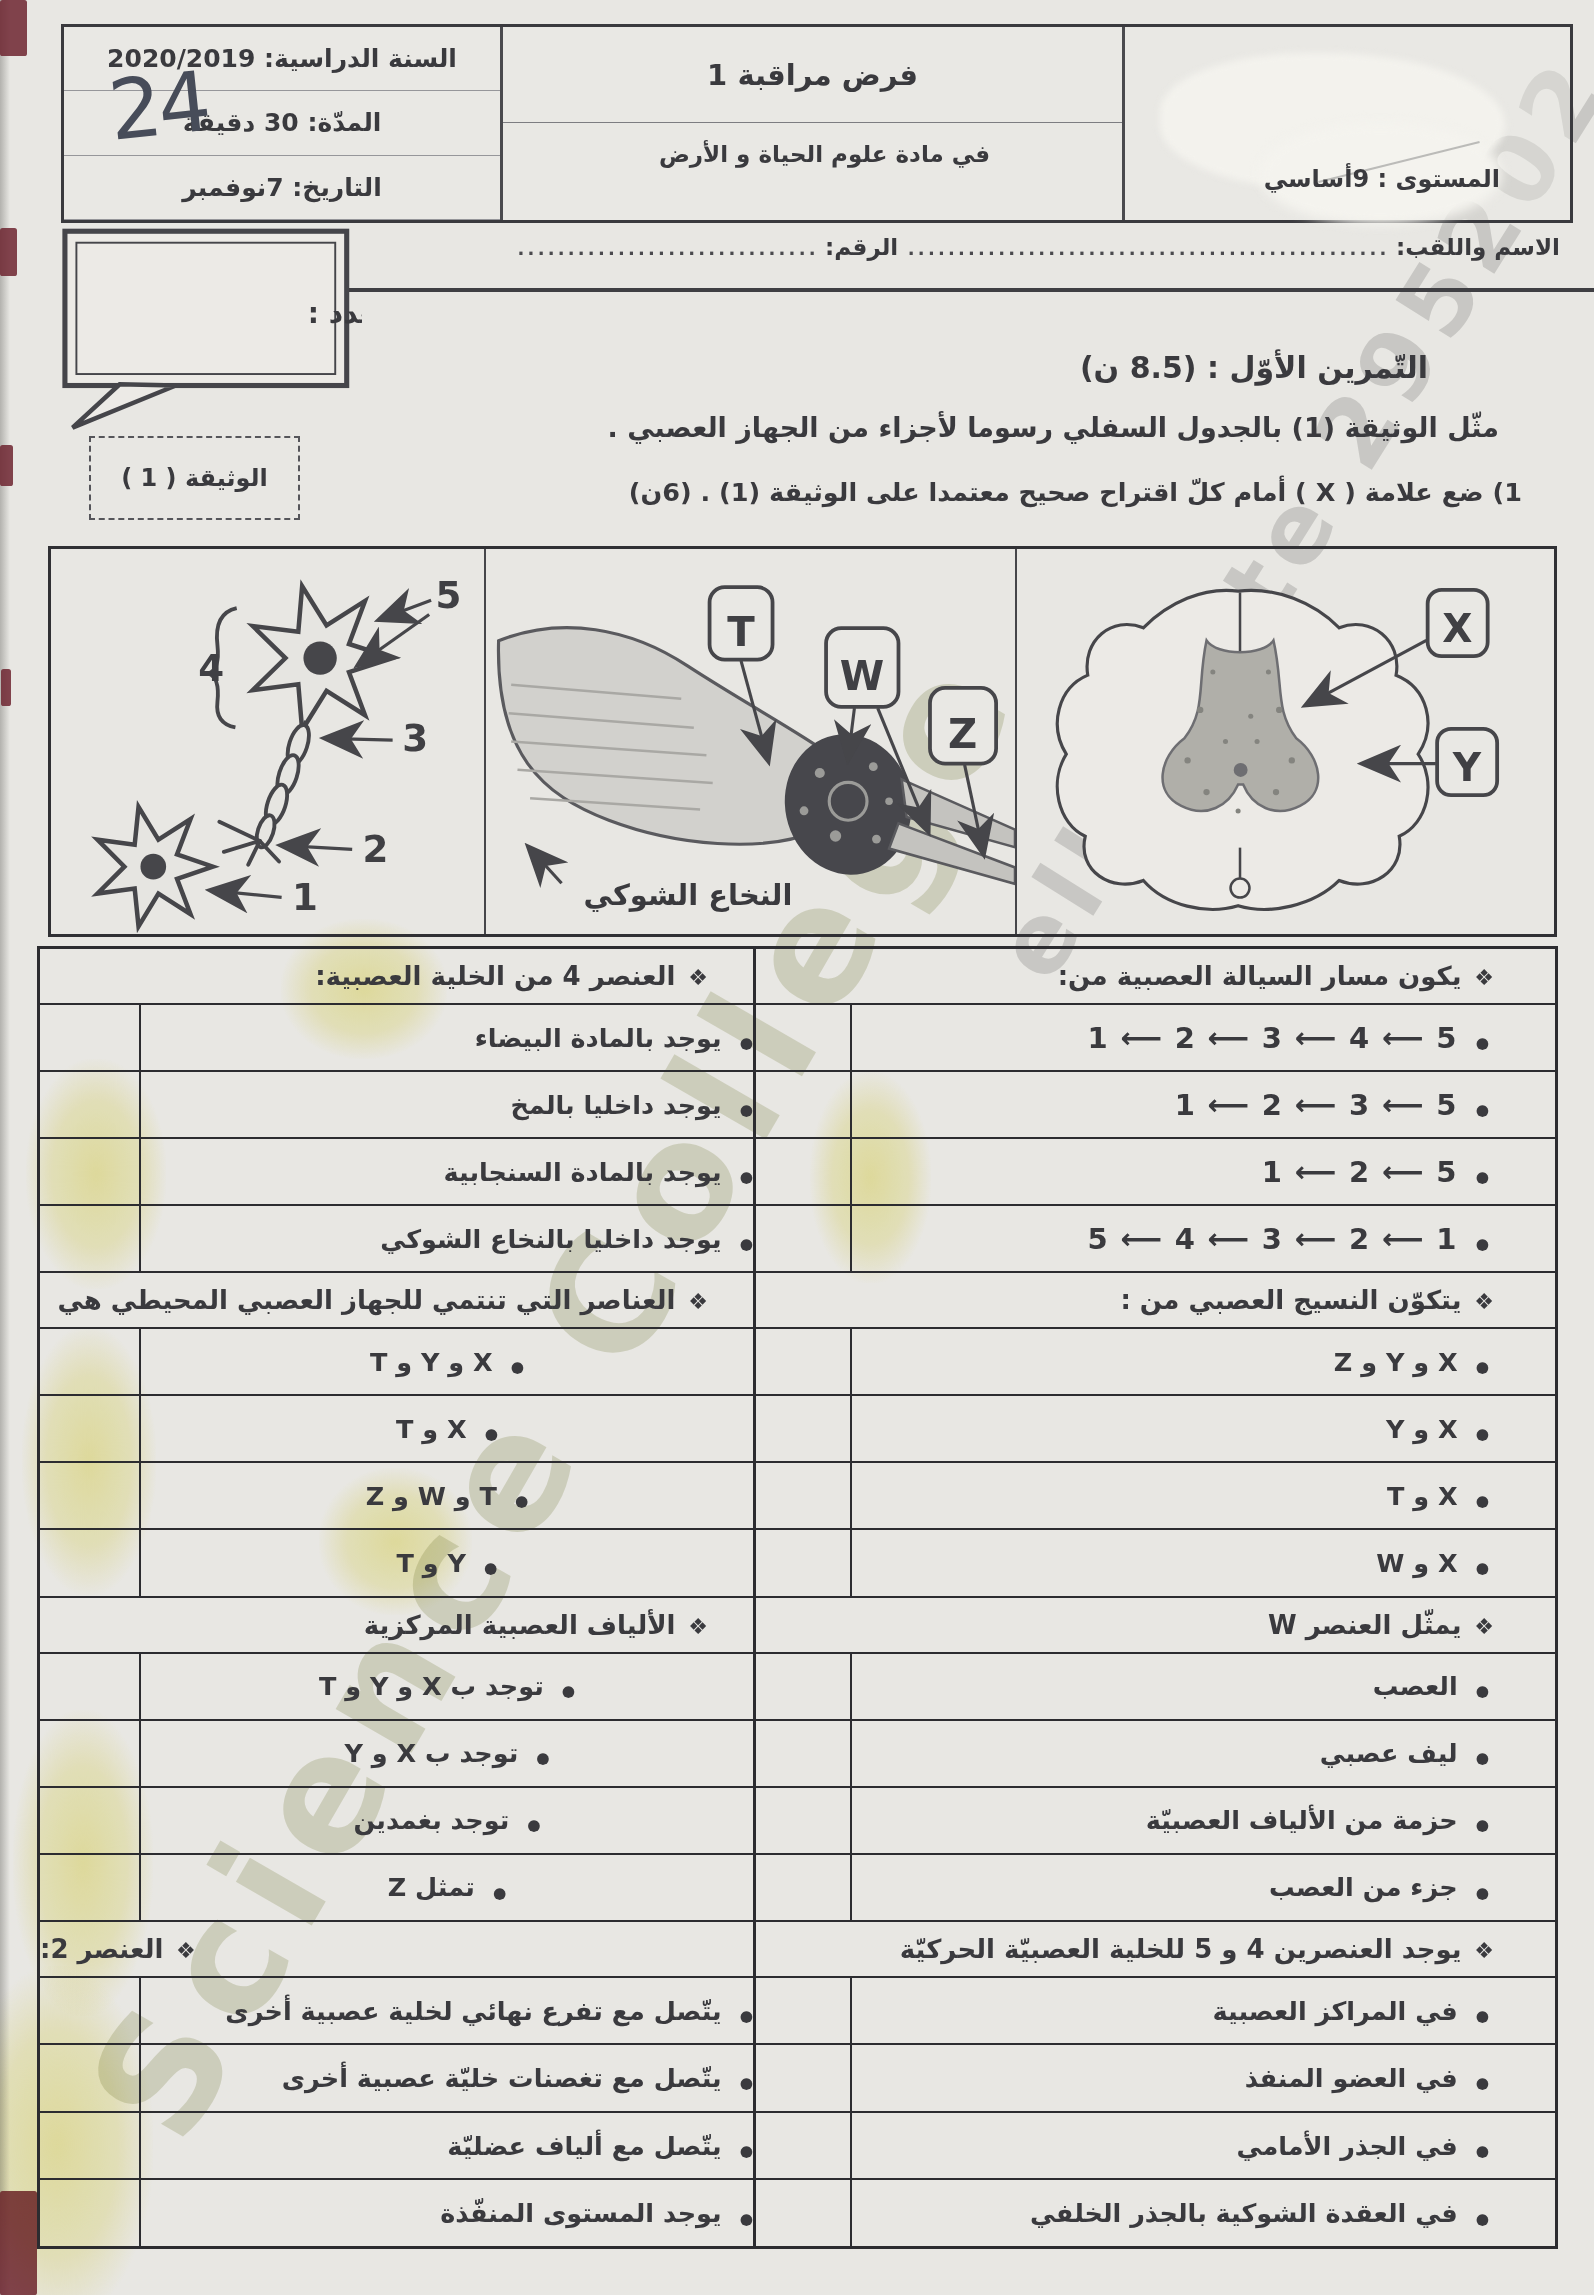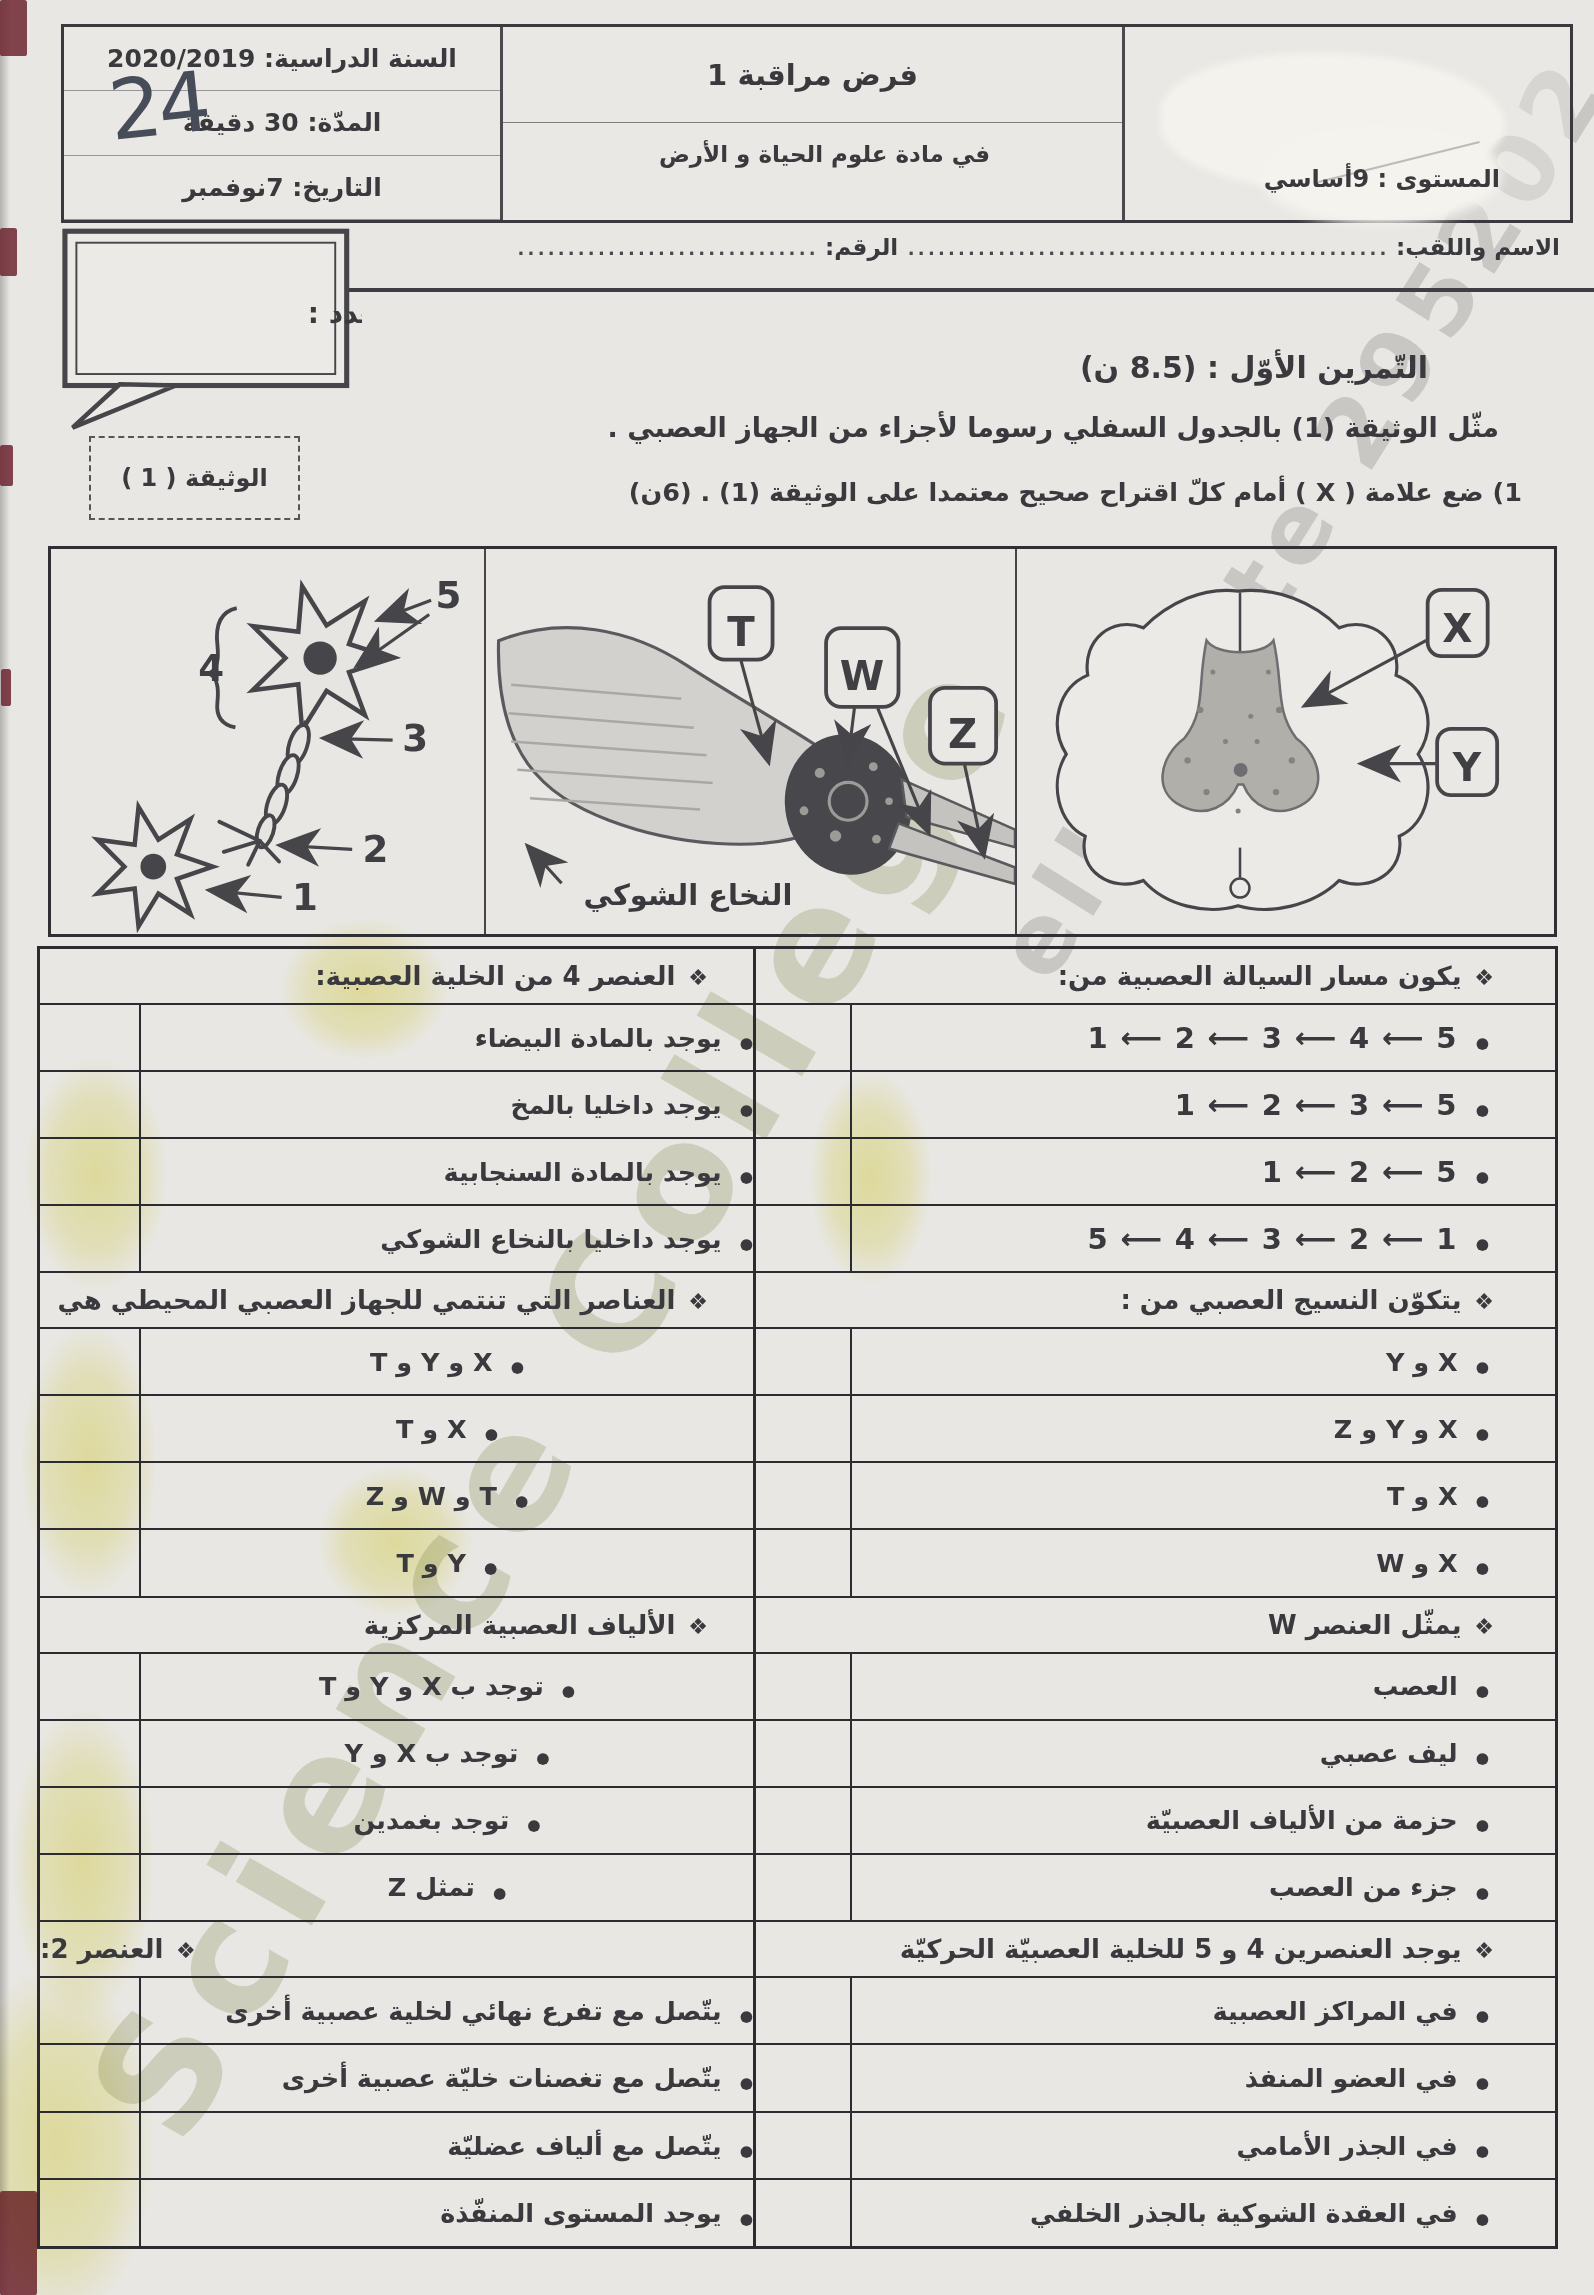--- a/index.html
+++ b/index.html
@@ -387,28 +387,28 @@
       </div>
       <div class="half rh">
         <div class="sechdr">
             <span class="diamond"></span>
             <span>يتكوّن النسيج العصبي من :</span>
           </div>
         <div class="opt">
             <div class="chk"></div>
             <div class="txt">
               <span class="bullet"></span>
+              <span class="optlabel">X و Y و Z</span>
+            </div>
+          </div>
+        <div class="opt">
+            <div class="chk"></div>
+            <div class="txt">
+              <span class="bullet"></span>
               <span class="optlabel">X و Y</span>
-            </div>
-          </div>
-        <div class="opt">
-            <div class="chk"></div>
-            <div class="txt">
-              <span class="bullet"></span>
-              <span class="optlabel">X و Y و Z</span>
             </div>
           </div>
         <div class="opt">
             <div class="chk"></div>
             <div class="txt">
               <span class="bullet"></span>
               <span class="optlabel">X و T</span>
             </div>
           </div>
         <div class="opt">

